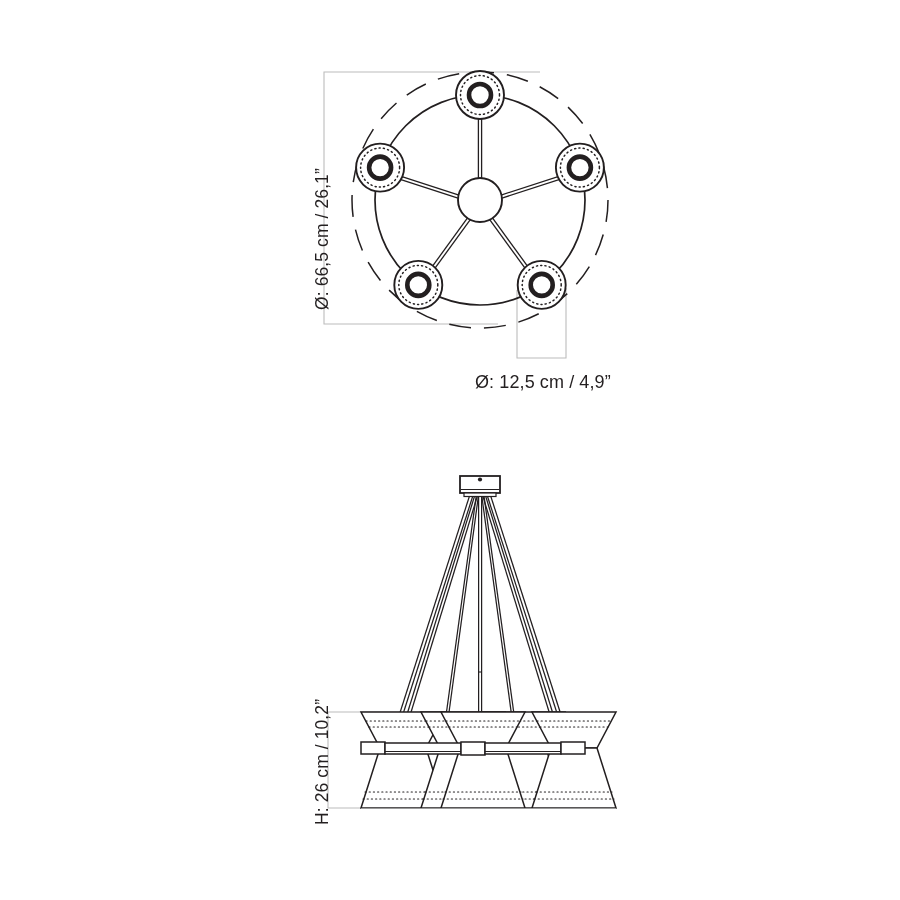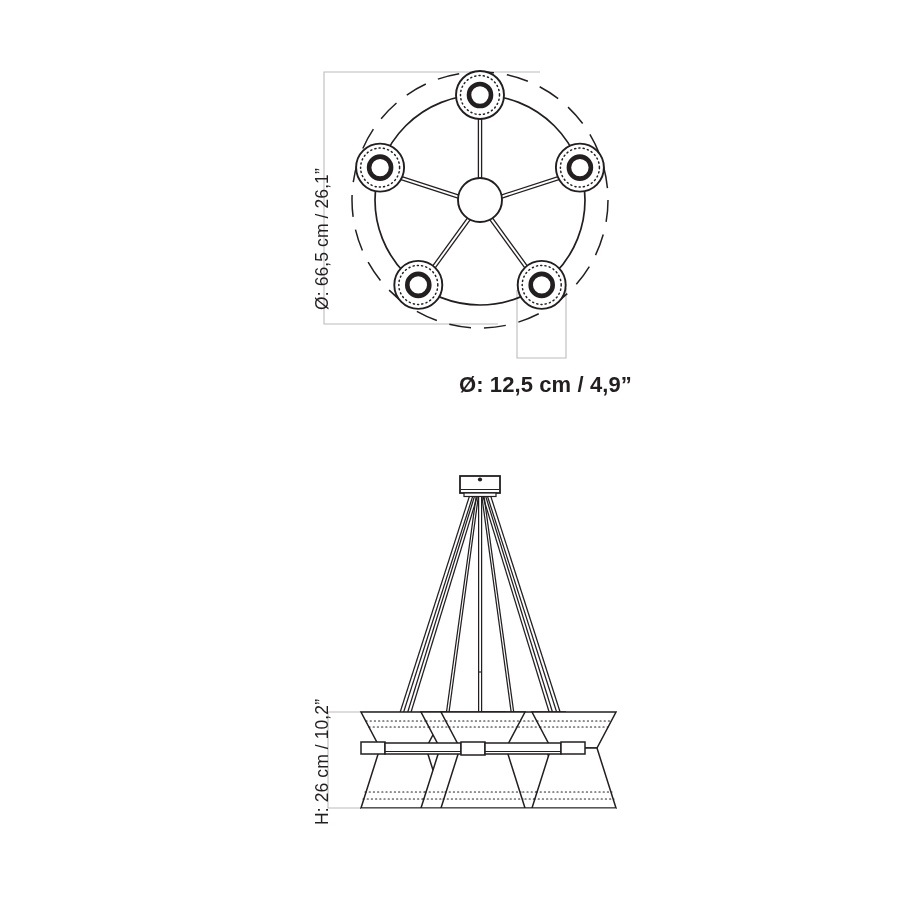--- a/index.html
+++ b/index.html
@@ -44,24 +44,23 @@
     left: 312px;
     top: 310px;
     font-size: 17.5px;
   }
   #label-height {
     left: 312px;
     top: 825px;
     font-size: 17.5px;
   }
   #label-shade-diameter {
-    left: 459px;
+    left: 475px;
     top: 372px;
-    font-size: 22px;
-    font-weight: bold;
+    font-size: 18px;
   }
 </style>
 </head>
 <body>
 
 <div id="sheet">
 
   <svg class="drawing" viewBox="0 0 900 900">
     <defs>
       <clipPath id="clipTop">

